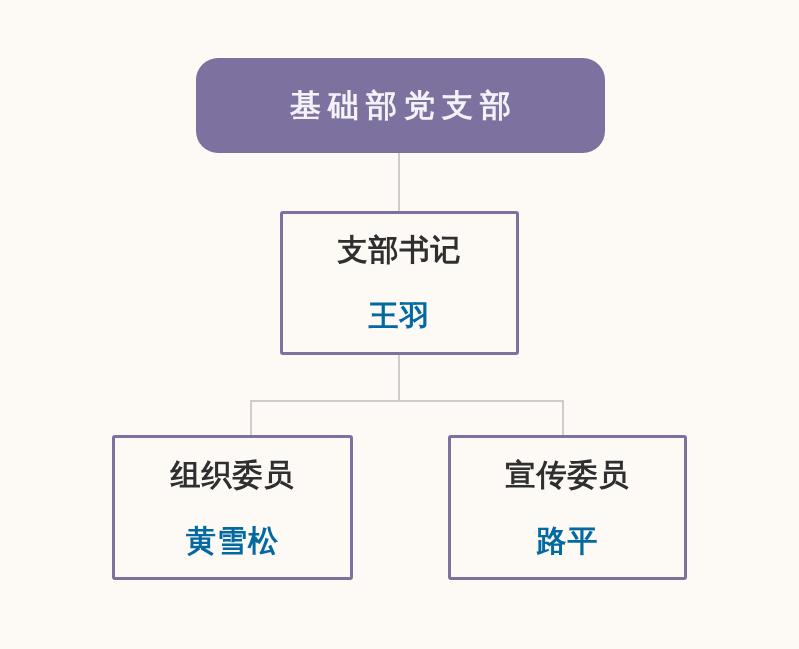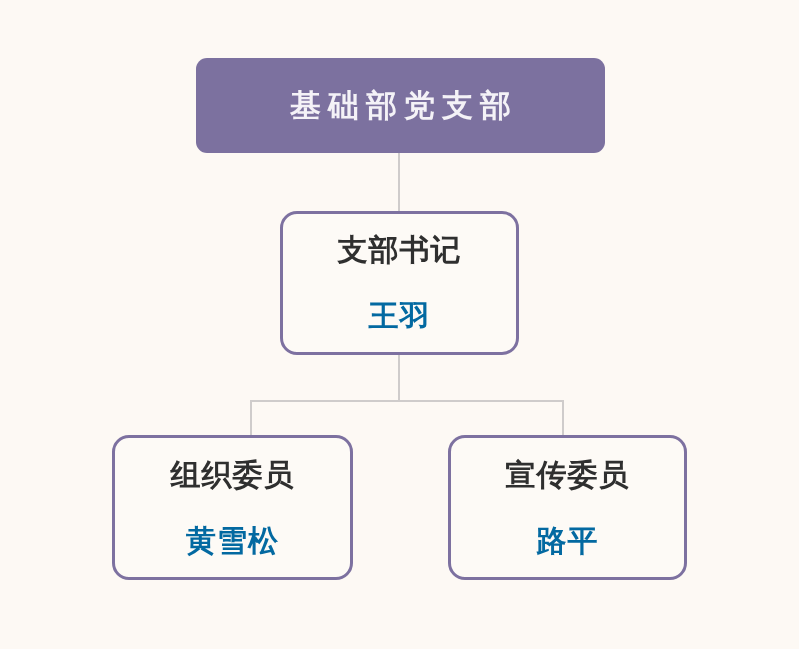--- a/index.html
+++ b/index.html
@@ -35,36 +35,36 @@
     box-sizing: border-box;
     display: flex;
     flex-direction: column;
     align-items: center;
     justify-content: center;
     text-align: center;
   }
 
   .node-root {
     background: #7c719f;
-    border-radius: 11px;
+    border-radius: 22px;
     border: none;
   }
   .node-root .node-title {
     color: #f4f2f7;
     font-size: 31px;
     font-weight: bold;
     letter-spacing: 7px;
     text-indent: 7px;
     line-height: 1;
   }
 
   .node-box {
     background: #fdfaf6;
     border: 3px solid #7d71a0;
-    border-radius: 17px;
+    border-radius: 3px;
   }
   .node-box .node-title {
     color: #2f2f2f;
     font-size: 30px;
     font-weight: bold;
     letter-spacing: 1px;
     line-height: 1;
     margin-bottom: 36px;
   }
   .node-box .node-person {

